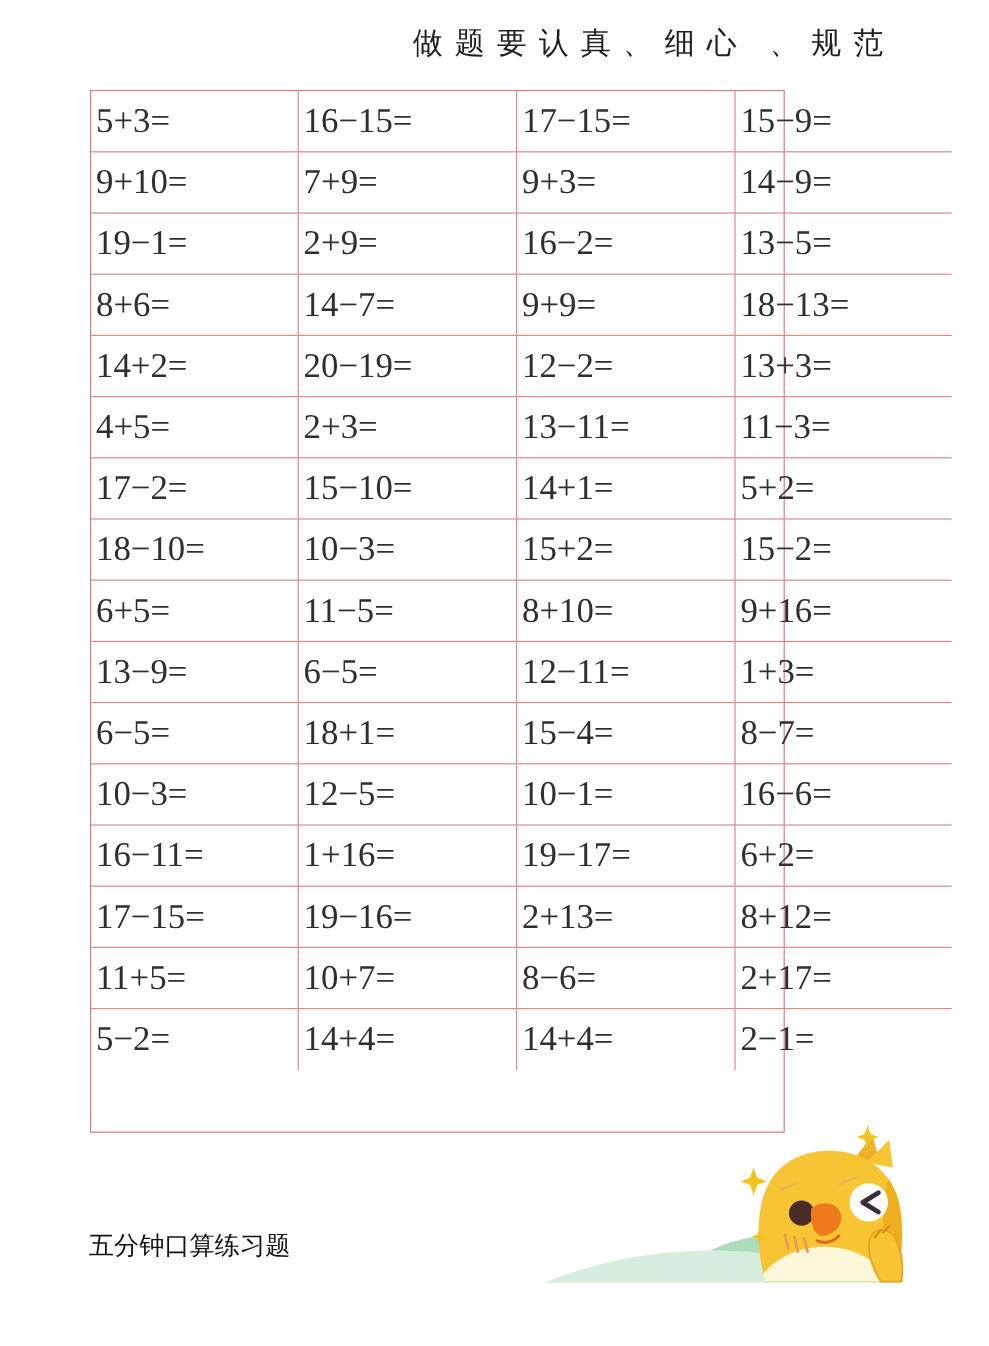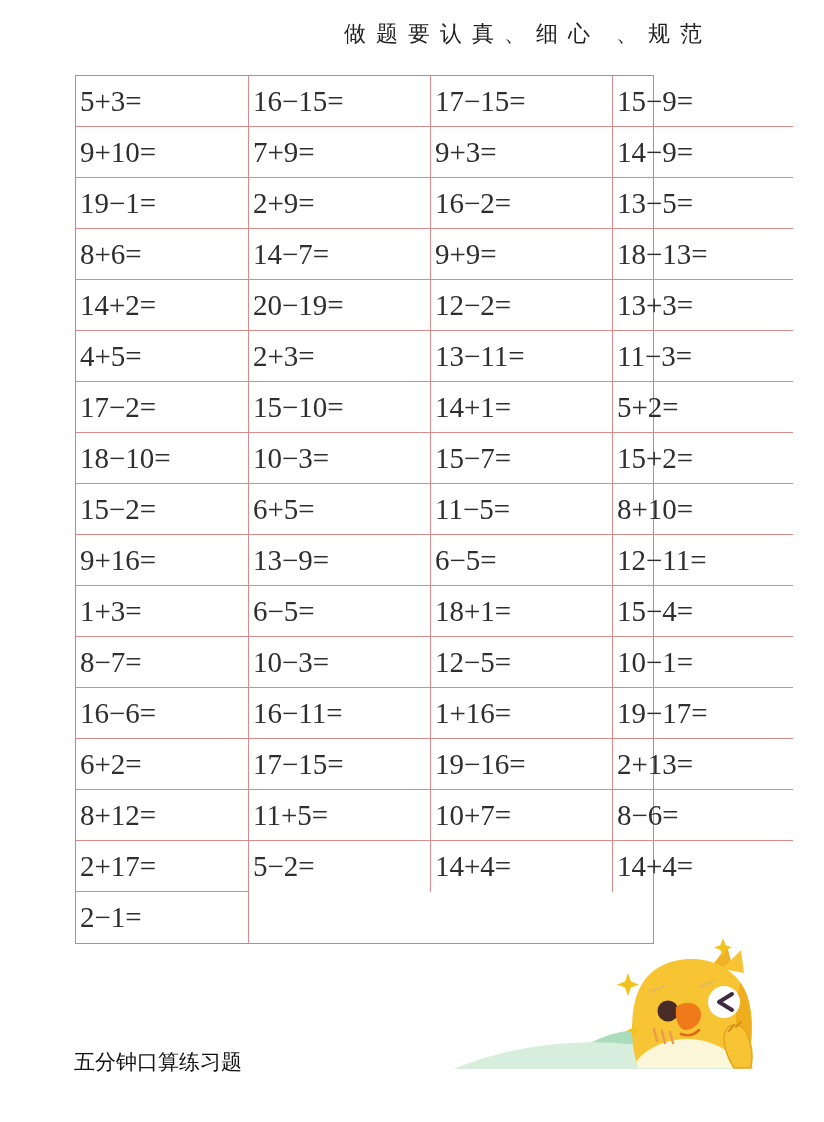--- a/index.html
+++ b/index.html
@@ -1,30 +1,30 @@
 <!DOCTYPE html>
 <html><head>
 <meta charset="utf-8">
 <style>
   html,body{margin:0;padding:0;background:#ffffff;}
   .page{position:relative;width:824px;height:1122px;background:#ffffff;overflow:hidden;
         font-family:"Liberation Sans","DejaVu Sans",sans-serif;}
-  .title{position:absolute;left:344px;top:19px;font-size:22px;font-weight:500;
+  .title{position:absolute;left:344px;top:19px;font-size:25px;font-weight:500;
          letter-spacing:10px;color:#1f1f1f;white-space:nowrap;}
   .grid{position:absolute;left:75px;top:75px;width:579px;height:869px;
         border:1px solid #d47f7f;box-sizing:border-box;display:grid;
         grid-template-columns:173px 182px 182px 180px;
         grid-template-rows:repeat(17,1fr);}
   .cell{border-right:1px solid #d98b8b;border-bottom:1px solid #d98b8b;
         box-sizing:border-box;display:flex;align-items:center;
         padding-left:4px;font-family:"Liberation Serif","DejaVu Serif",serif;
         font-size:29px;color:#2e2e2e;overflow:hidden;white-space:nowrap;}
   .cell:nth-child(4n){border-right:none;}
   .cell:nth-last-child(-n+4){border-bottom:none;}
-  .footer{position:absolute;left:74px;top:1024px;font-size:21px;color:#111111;margin-top:24px;}
+  .footer{position:absolute;left:74px;top:1024px;font-size:21px;color:#111111;}
   .mascot{position:absolute;left:440px;top:935px;width:384px;height:150px;}
 </style>
 </head>
 <body>
 
 <div class="page">
 
   <div class="title">做题要认真、细心 、规范</div>
 
   <div class="grid" id="grid">
@@ -51,21 +51,20 @@
       <div class="cell">4+5=</div>
       <div class="cell">2+3=</div>
       <div class="cell">13−11=</div>
       <div class="cell">11−3=</div>
       <div class="cell">17−2=</div>
       <div class="cell">15−10=</div>
       <div class="cell">14+1=</div>
       <div class="cell">5+2=</div>
       <div class="cell">18−10=</div>
       <div class="cell">10−3=</div>
-      <div class="cell">15−7=</div>
       <div class="cell">15+2=</div>
       <div class="cell">15−2=</div>
       <div class="cell">6+5=</div>
       <div class="cell">11−5=</div>
       <div class="cell">8+10=</div>
       <div class="cell">9+16=</div>
       <div class="cell">13−9=</div>
       <div class="cell">6−5=</div>
       <div class="cell">12−11=</div>
       <div class="cell">1+3=</div>

